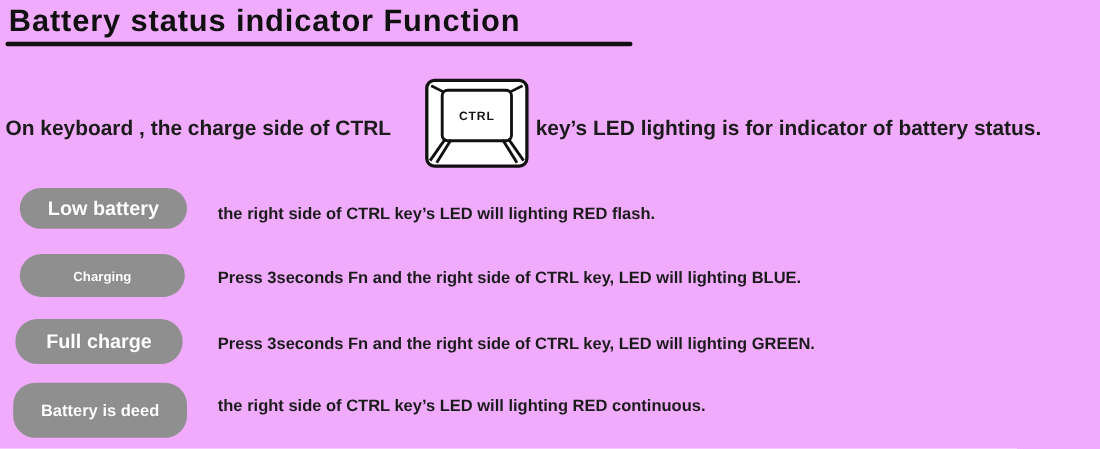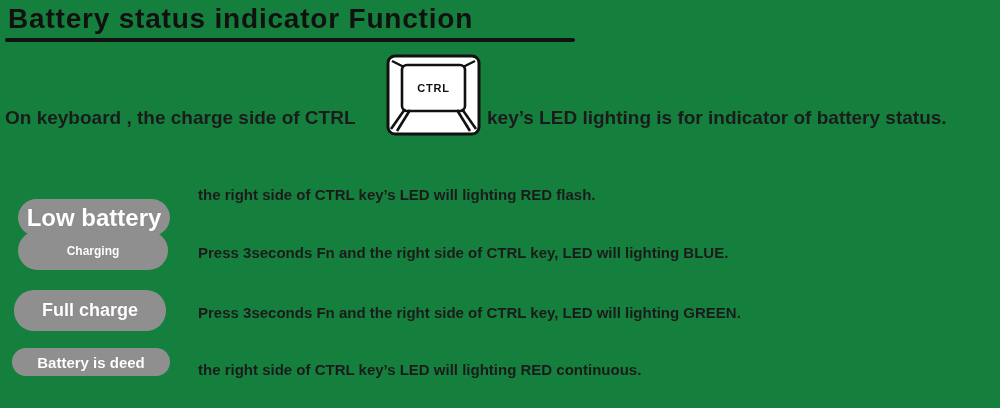--- a/index.html
+++ b/index.html
@@ -5,21 +5,21 @@
   * { margin: 0; padding: 0; box-sizing: border-box; }
   html, body { background: #ffffff; }
   body {
     font-family: "Liberation Sans", "DejaVu Sans", sans-serif;
     color: #1b1b1b;
   }
   .page {
     position: relative;
     width: 1000px;
     height: 408px;
-    background: #15803d;
+    background: #f0abfc;
     overflow: hidden;
   }
   .title {
     position: absolute;
     left: 8px;
     top: 3px;
     font-size: 28px;
     font-weight: 700;
     letter-spacing: 0.8px;
     color: #111111;
@@ -38,21 +38,21 @@
     position: absolute;
     left: 5px;
     top: 107px;
     font-size: 19px;
     font-weight: 700;
     white-space: nowrap;
   }
   .keycap {
     position: absolute;
     left: 386px;
-    top: 54px;
+    top: 71px;
     width: 95px;
     height: 82px;
   }
   .intro-after {
     position: absolute;
     left: 487px;
     top: 107px;
     font-size: 19px;
     font-weight: 700;
     white-space: nowrap;
@@ -62,24 +62,24 @@
     display: flex;
     align-items: center;
     justify-content: center;
     background: #8f8f8f;
     color: #ffffff;
     font-weight: 700;
     border-radius: 20px;
     white-space: nowrap;
     text-shadow: 0 0 1px rgba(110,110,110,0.6);
   }
-  .badge-1 { left: 18px;  top: 171px; width: 152px; height: 37px; font-size: 24px; margin-top: 28px; }
+  .badge-1 { left: 18px;  top: 171px; width: 152px; height: 37px; font-size: 18px; }
   .badge-2 { left: 18px;  top: 231px; width: 150px; height: 39px; font-size: 12px; }
   .badge-3 { left: 14px;  top: 290px; width: 152px; height: 41px; font-size: 18px; }
-  .badge-4 { left: 12px;  top: 348px; width: 158px; height: 28px; font-size: 15px; text-align: center; }
+  .badge-4 { left: 12px;  top: 348px; width: 158px; height: 50px; font-size: 15px; text-align: center; }
   .row-text {
     position: absolute;
     left: 198px;
     font-size: 15px;
     font-weight: 700;
     white-space: nowrap;
   }
   .row-text-1 { top: 186px; }
   .row-text-2 { top: 244px; }
   .row-text-3 { top: 304px; }

